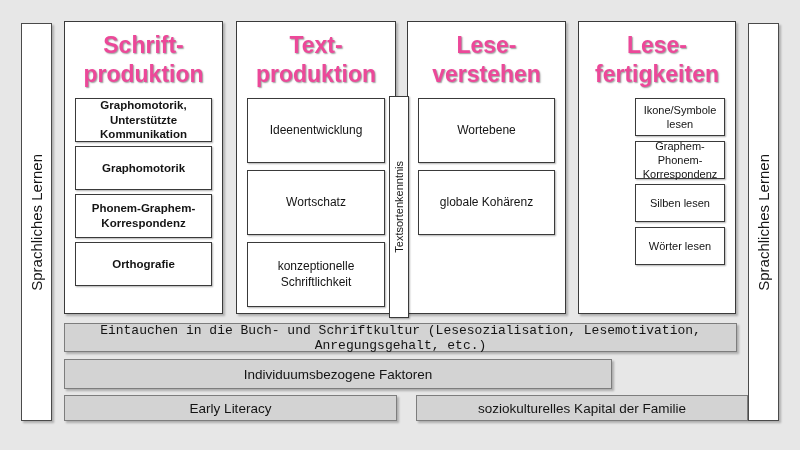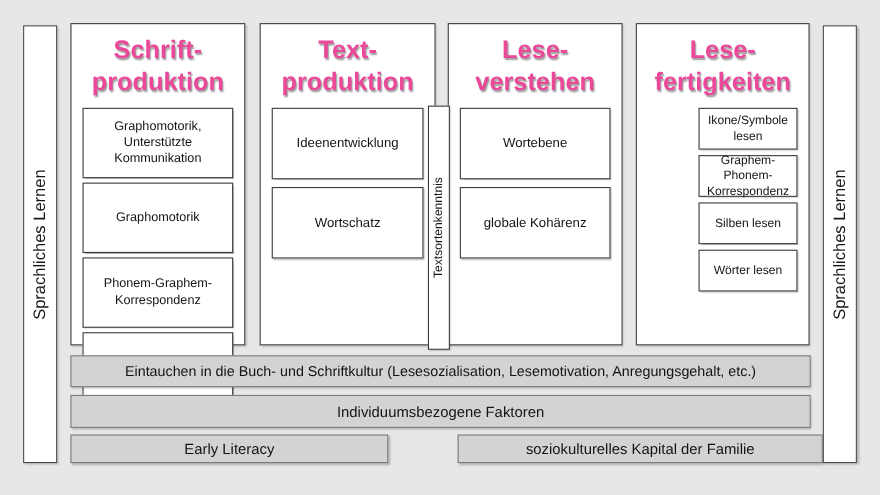--- a/index.html
+++ b/index.html
@@ -72,21 +72,21 @@
     border: 1px solid #3a3a3a;
     box-shadow: 1px 1px 1.5px rgba(0,0,0,0.3);
     display: flex;
     align-items: center;
     justify-content: center;
     text-align: center;
     font-size: 12px;
     line-height: 1.3;
     color: #141414;
   }
-  .col-1 .ibox { height: 64px; margin-bottom: 4px; padding: 0 14px; font-size: 11.5px; }
+  .col-1 .ibox { height: 44px; margin-bottom: 4px; padding: 0 14px; font-size: 11.5px; font-weight: bold; }
   .col-2 .ibox { height: 65px; margin-bottom: 7px; padding: 11px 18px; }
   .col-3 .ibox { height: 65px; margin-bottom: 7px; padding: 0 16px; }
   .col-4 .ibox { height: 38px; margin-bottom: 5px; padding: 0 10px; font-size: 11px; margin-left: 46px; }
   .ibox:last-child { margin-bottom: 0; }
 
   
   .tdivider {
     position: absolute;
     left: 389px; top: 96px;
     width: 20px; height: 222px;
@@ -105,51 +105,52 @@
     position: absolute;
     background: #d3d3d3;
     border: 1.5px solid #7d7d7d;
     box-shadow: 1.5px 1.5px 2px rgba(0,0,0,0.25);
     display: flex;
     align-items: center;
     justify-content: center;
     text-align: center;
     color: #141414;
   }
-  .hbar-immersion  { left: 64px;  top: 323px; width: 673px; height: 29px; font-size: 13px; }
-  .hbar-individual { left: 64px;  top: 359px; width: 673px; height: 30px; font-size: 13.5px; }
-  .hbar-early      { left: 64px;  top: 395px; width: 289px; height: 26px; font-size: 13.5px; }
+  .hbar-immersion  { left: 64px;  top: 323px; width: 673px; height: 29px; font-size: 13px; font-family: Liberation Mono, monospace; }
+  .hbar-individual { left: 64px;  top: 359px; width: 548px; height: 30px; font-size: 13.5px; }
+  .hbar-early      { left: 64px;  top: 395px; width: 333px; height: 26px; font-size: 13.5px; }
   .hbar-socio      { left: 416px; top: 395px; width: 332px; height: 26px; font-size: 13.5px; }
 </style>
 </head>
 <body>
 
 <div class="canvas">
 
   <div class="vbar left">
     <span class="vtext">Sprachliches Lernen</span>
   </div>
 
   <div class="col col-1" style="left:64px;width:159px">
     <div class="col-title">Schrift-
 produktion</div>
     <div class="boxes">
       <div class="ibox">Graphomotorik, Unterstützte Kommunikation</div>
       <div class="ibox">Graphomotorik</div>
       <div class="ibox">Phonem-Graphem-Korrespondenz</div>
-      <div class="ibox">Eintauchen</div>
+      <div class="ibox">Orthografie</div>
     </div>
   </div>
 
   <div class="col col-2" style="left:236px;width:160px">
     <div class="col-title">Text-
 produktion</div>
     <div class="boxes">
       <div class="ibox">Ideenentwicklung</div>
       <div class="ibox">Wortschatz</div>
+      <div class="ibox">konzeptionelle Schriftlichkeit</div>
     </div>
   </div>
 
   <div class="col col-3" style="left:407px;width:159px">
     <div class="col-title">Lese-
 verstehen</div>
     <div class="boxes">
       <div class="ibox">Wortebene</div>
       <div class="ibox">globale Kohärenz</div>
     </div>

